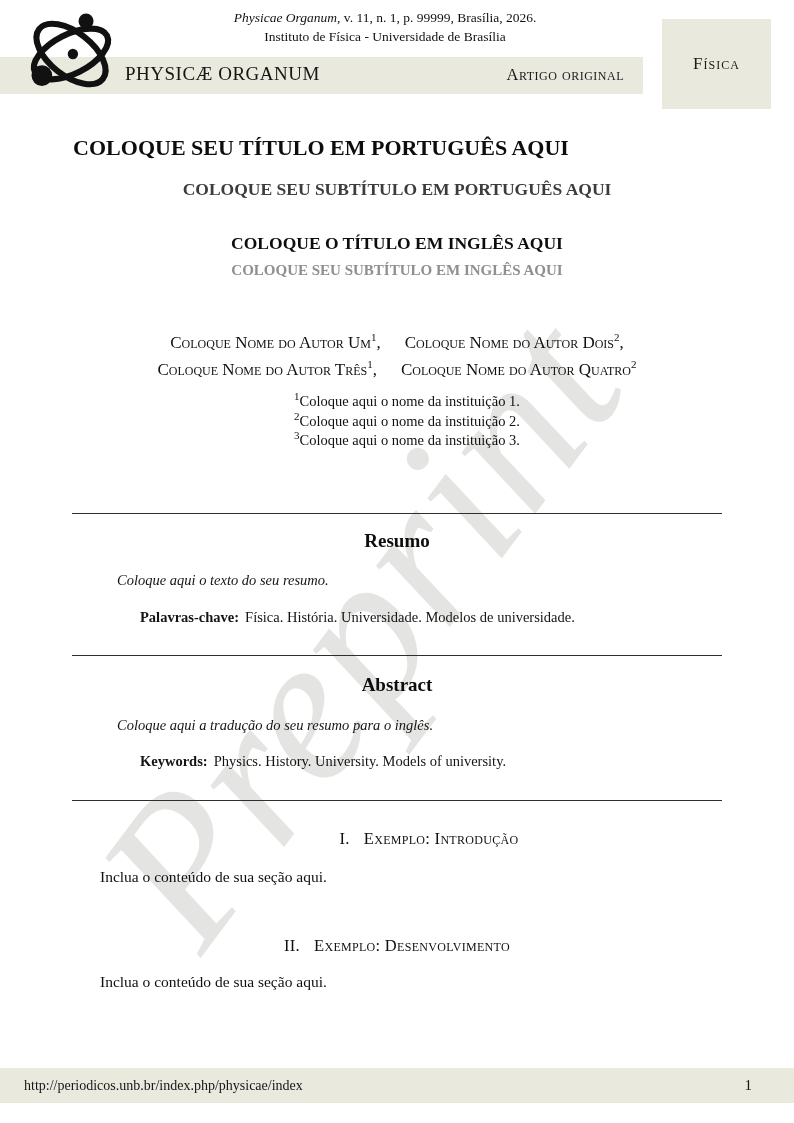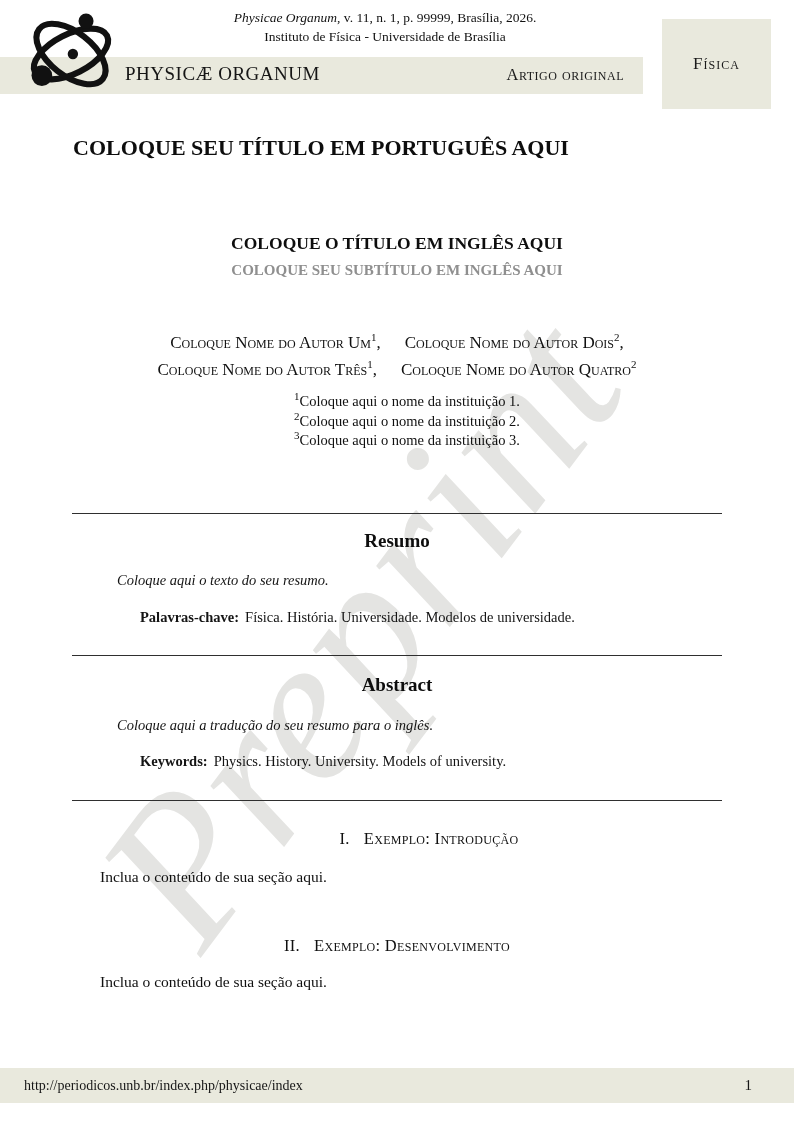--- a/index.html
+++ b/index.html
@@ -224,20 +224,21 @@
       <circle cx="52" cy="50" r="5.5" fill="#111"></circle>
       <circle cx="66" cy="15" r="8" fill="#111"></circle>
       <circle cx="19" cy="73" r="11" fill="#111"></circle>
     </svg>
 
     <div class="brand">PHYSICÆ ORGANUM</div>
     <div class="article-type">Artigo original</div>
     <div class="field-badge">Física</div>
 
     <div class="title-pt">COLOQUE SEU TÍTULO EM PORTUGUÊS AQUI</div>
+    <div class="subtitle-pt">COLOQUE SEU SUBTÍTULO EM PORTUGUÊS AQUI</div>
     <div class="title-en">COLOQUE O TÍTULO EM INGLÊS AQUI</div>
     <div class="subtitle-en">COLOQUE SEU SUBTÍTULO EM INGLÊS AQUI</div>
 
     <div class="authors">
       <div>
         <span class="author"><span>Coloque Nome do Autor Um</span><sup>1</sup><span>,</span></span><span class="author"><span>Coloque Nome do Autor Dois</span><sup>2</sup><span>,</span></span>
       </div>
       <div>
         <span class="author"><span>Coloque Nome do Autor Três</span><sup>1</sup><span>,</span></span><span class="author"><span>Coloque Nome do Autor Quatro</span><sup>2</sup><span></span></span>
       </div>

